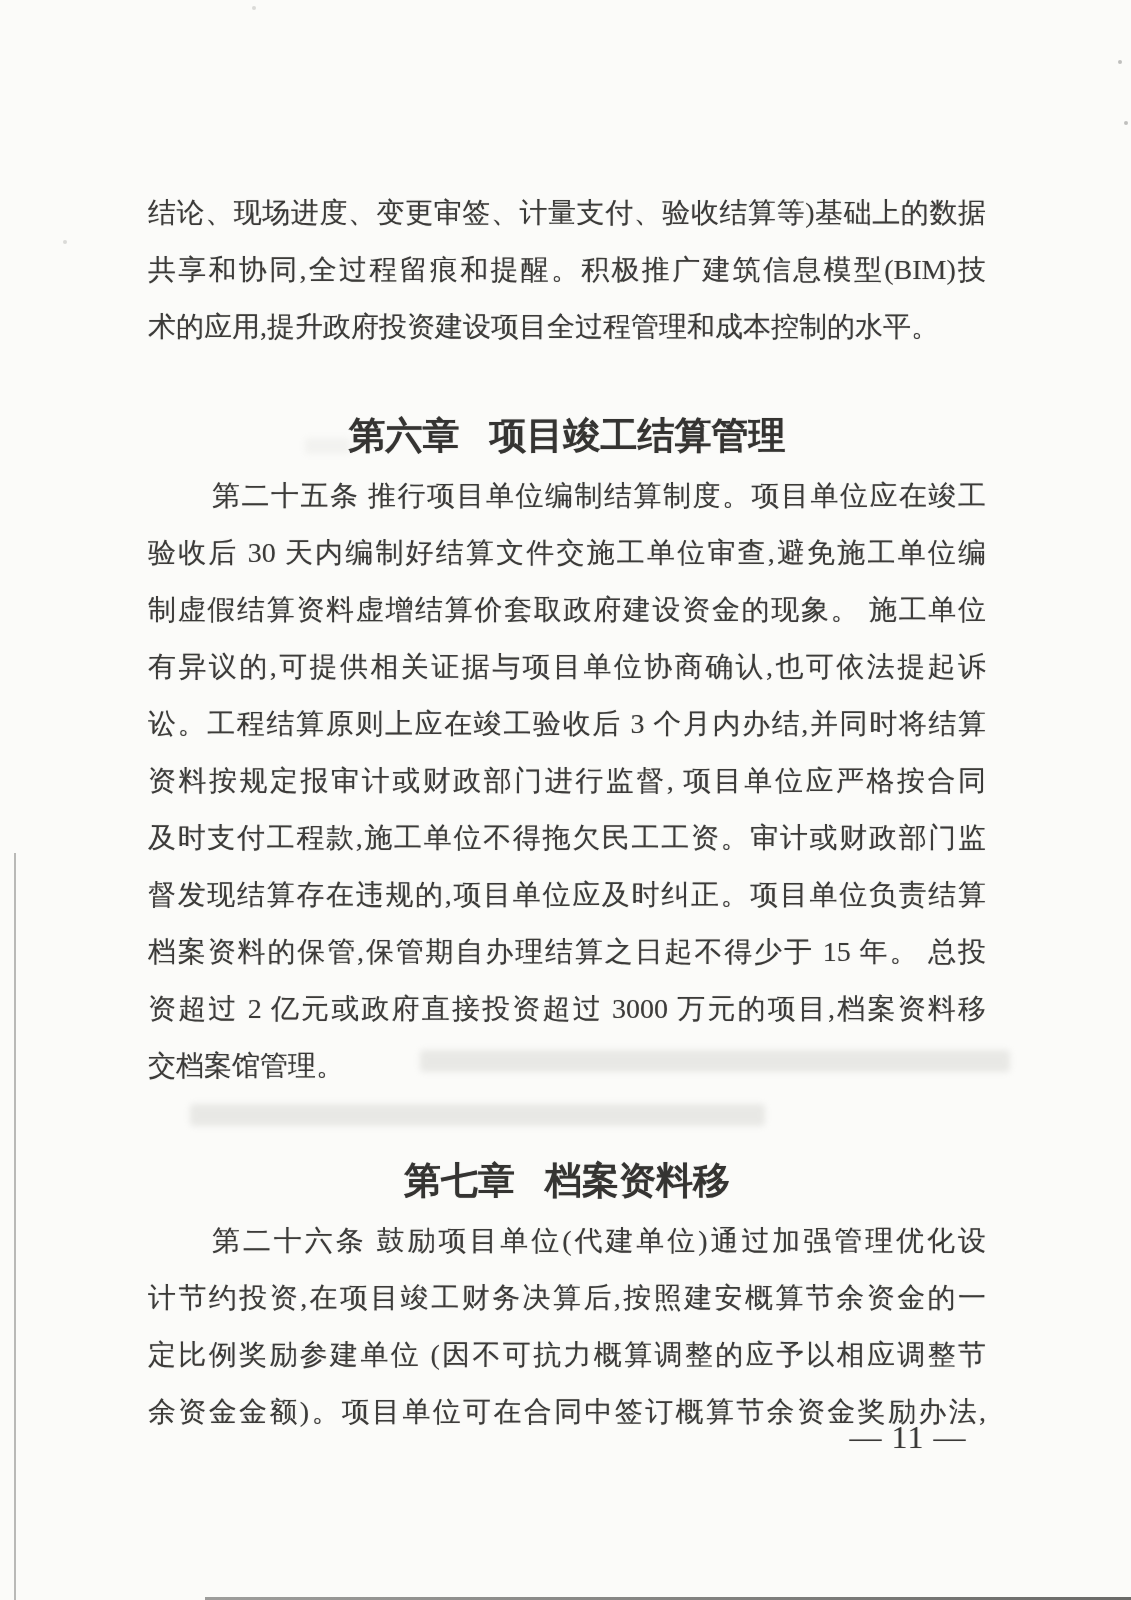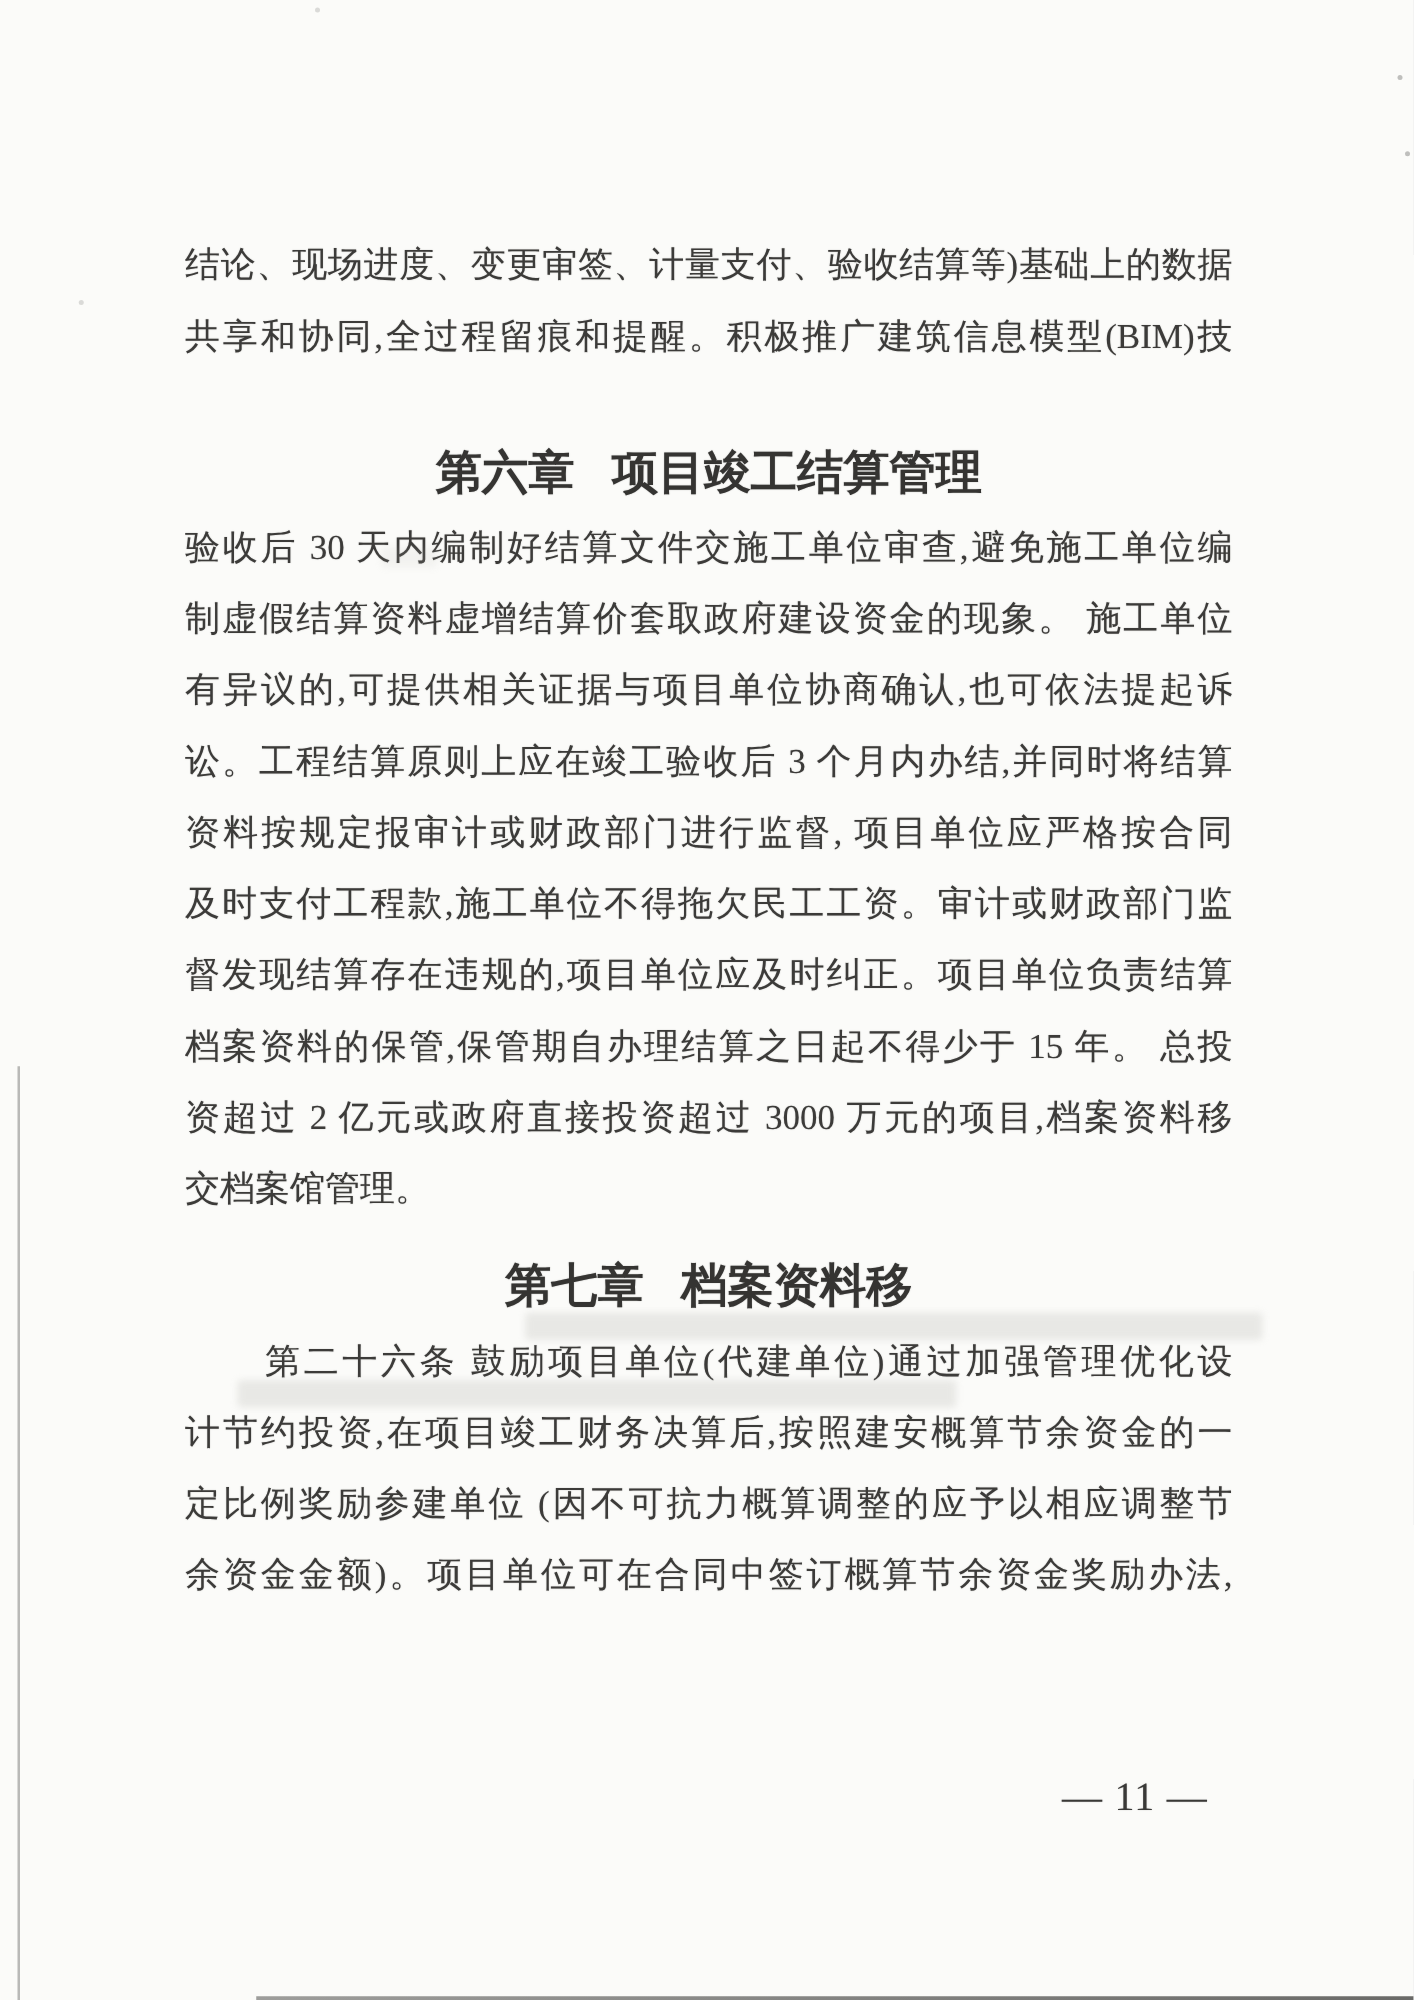--- a/index.html
+++ b/index.html
@@ -41,21 +41,21 @@
     align-items: baseline;
     gap: 30px;
     font-size: 37px;
     font-weight: 700;
     line-height: 46px;
     height: 46px;
     color: #353432;
     text-shadow: 0 0 1px rgba(60,60,60,0.45);
   }
   .chapter-6 { margin-top: 58px; }
-  .chapter-7 { margin-top: 27px; }
+  .chapter-7 { margin-top: 64px; }
   .page-number {
     position: absolute;
     top: 1420px;
     left: 838px;
     width: 140px;
     font-size: 32px;
     line-height: 34px;
     text-align: center;
     letter-spacing: 1px;
     color: #3a3937;
@@ -106,28 +106,30 @@
 </head>
 <body>
 
 <div class="page">
 
   <div class="content">
 
     <div class="para para-intro">
       <div class="line">结论、现场进度、变更审签、计量支付、验收结算等)基础上的数据</div>
       <div class="line">共享和协同,全过程留痕和提醒。积极推广建筑信息模型(BIM)技</div>
+      <div class="line short">术的应用,提升政府投资建设项目全过程管理和成本控制的水平。</div>
     </div>
 
     <div class="chapter chapter-6">
       <span>第六章</span>
       <span>项目竣工结算管理</span>
     </div>
 
     <div class="para para-art25">
+      <div class="line indent">第二十五条 推行项目单位编制结算制度。项目单位应在竣工</div>
       <div class="line">验收后 30 天内编制好结算文件交施工单位审查,避免施工单位编</div>
       <div class="line">制虚假结算资料虚增结算价套取政府建设资金的现象。 施工单位</div>
       <div class="line">有异议的,可提供相关证据与项目单位协商确认,也可依法提起诉</div>
       <div class="line">讼。工程结算原则上应在竣工验收后 3 个月内办结,并同时将结算</div>
       <div class="line">资料按规定报审计或财政部门进行监督, 项目单位应严格按合同</div>
       <div class="line">及时支付工程款,施工单位不得拖欠民工工资。审计或财政部门监</div>
       <div class="line">督发现结算存在违规的,项目单位应及时纠正。项目单位负责结算</div>
       <div class="line">档案资料的保管,保管期自办理结算之日起不得少于 15 年。 总投</div>
       <div class="line">资超过 2 亿元或政府直接投资超过 3000 万元的项目,档案资料移</div>
       <div class="line short">交档案馆管理。</div>

